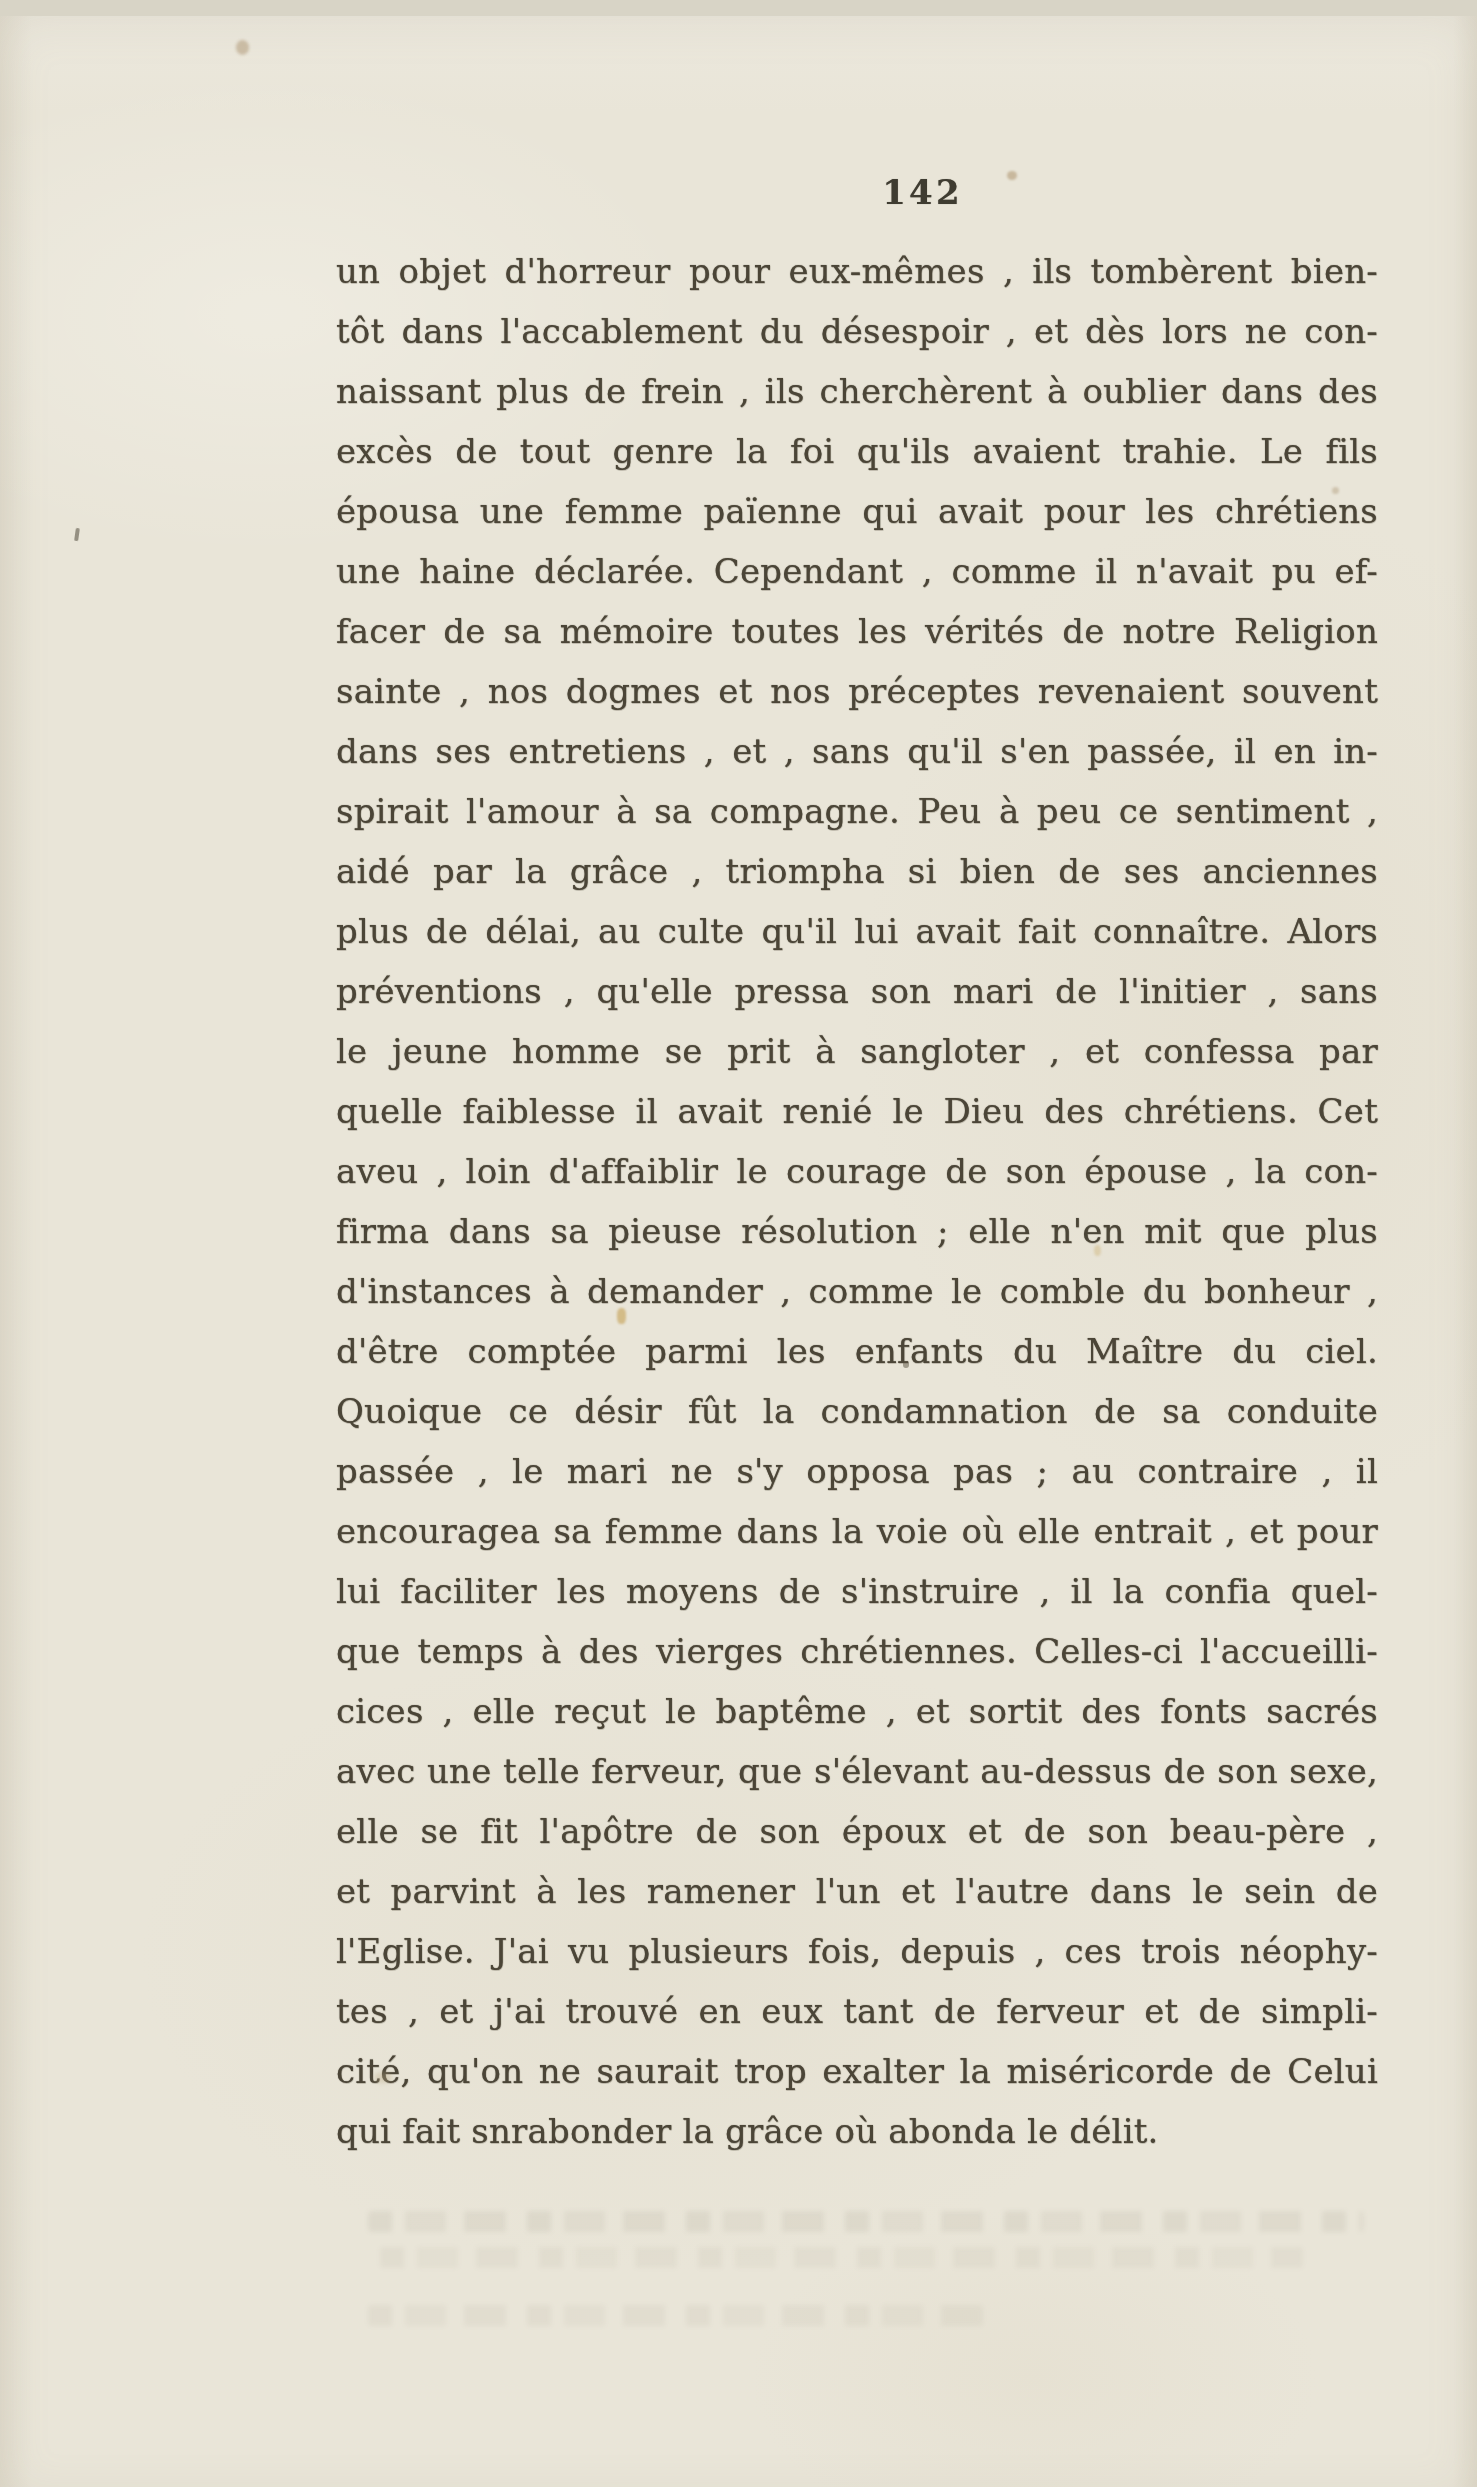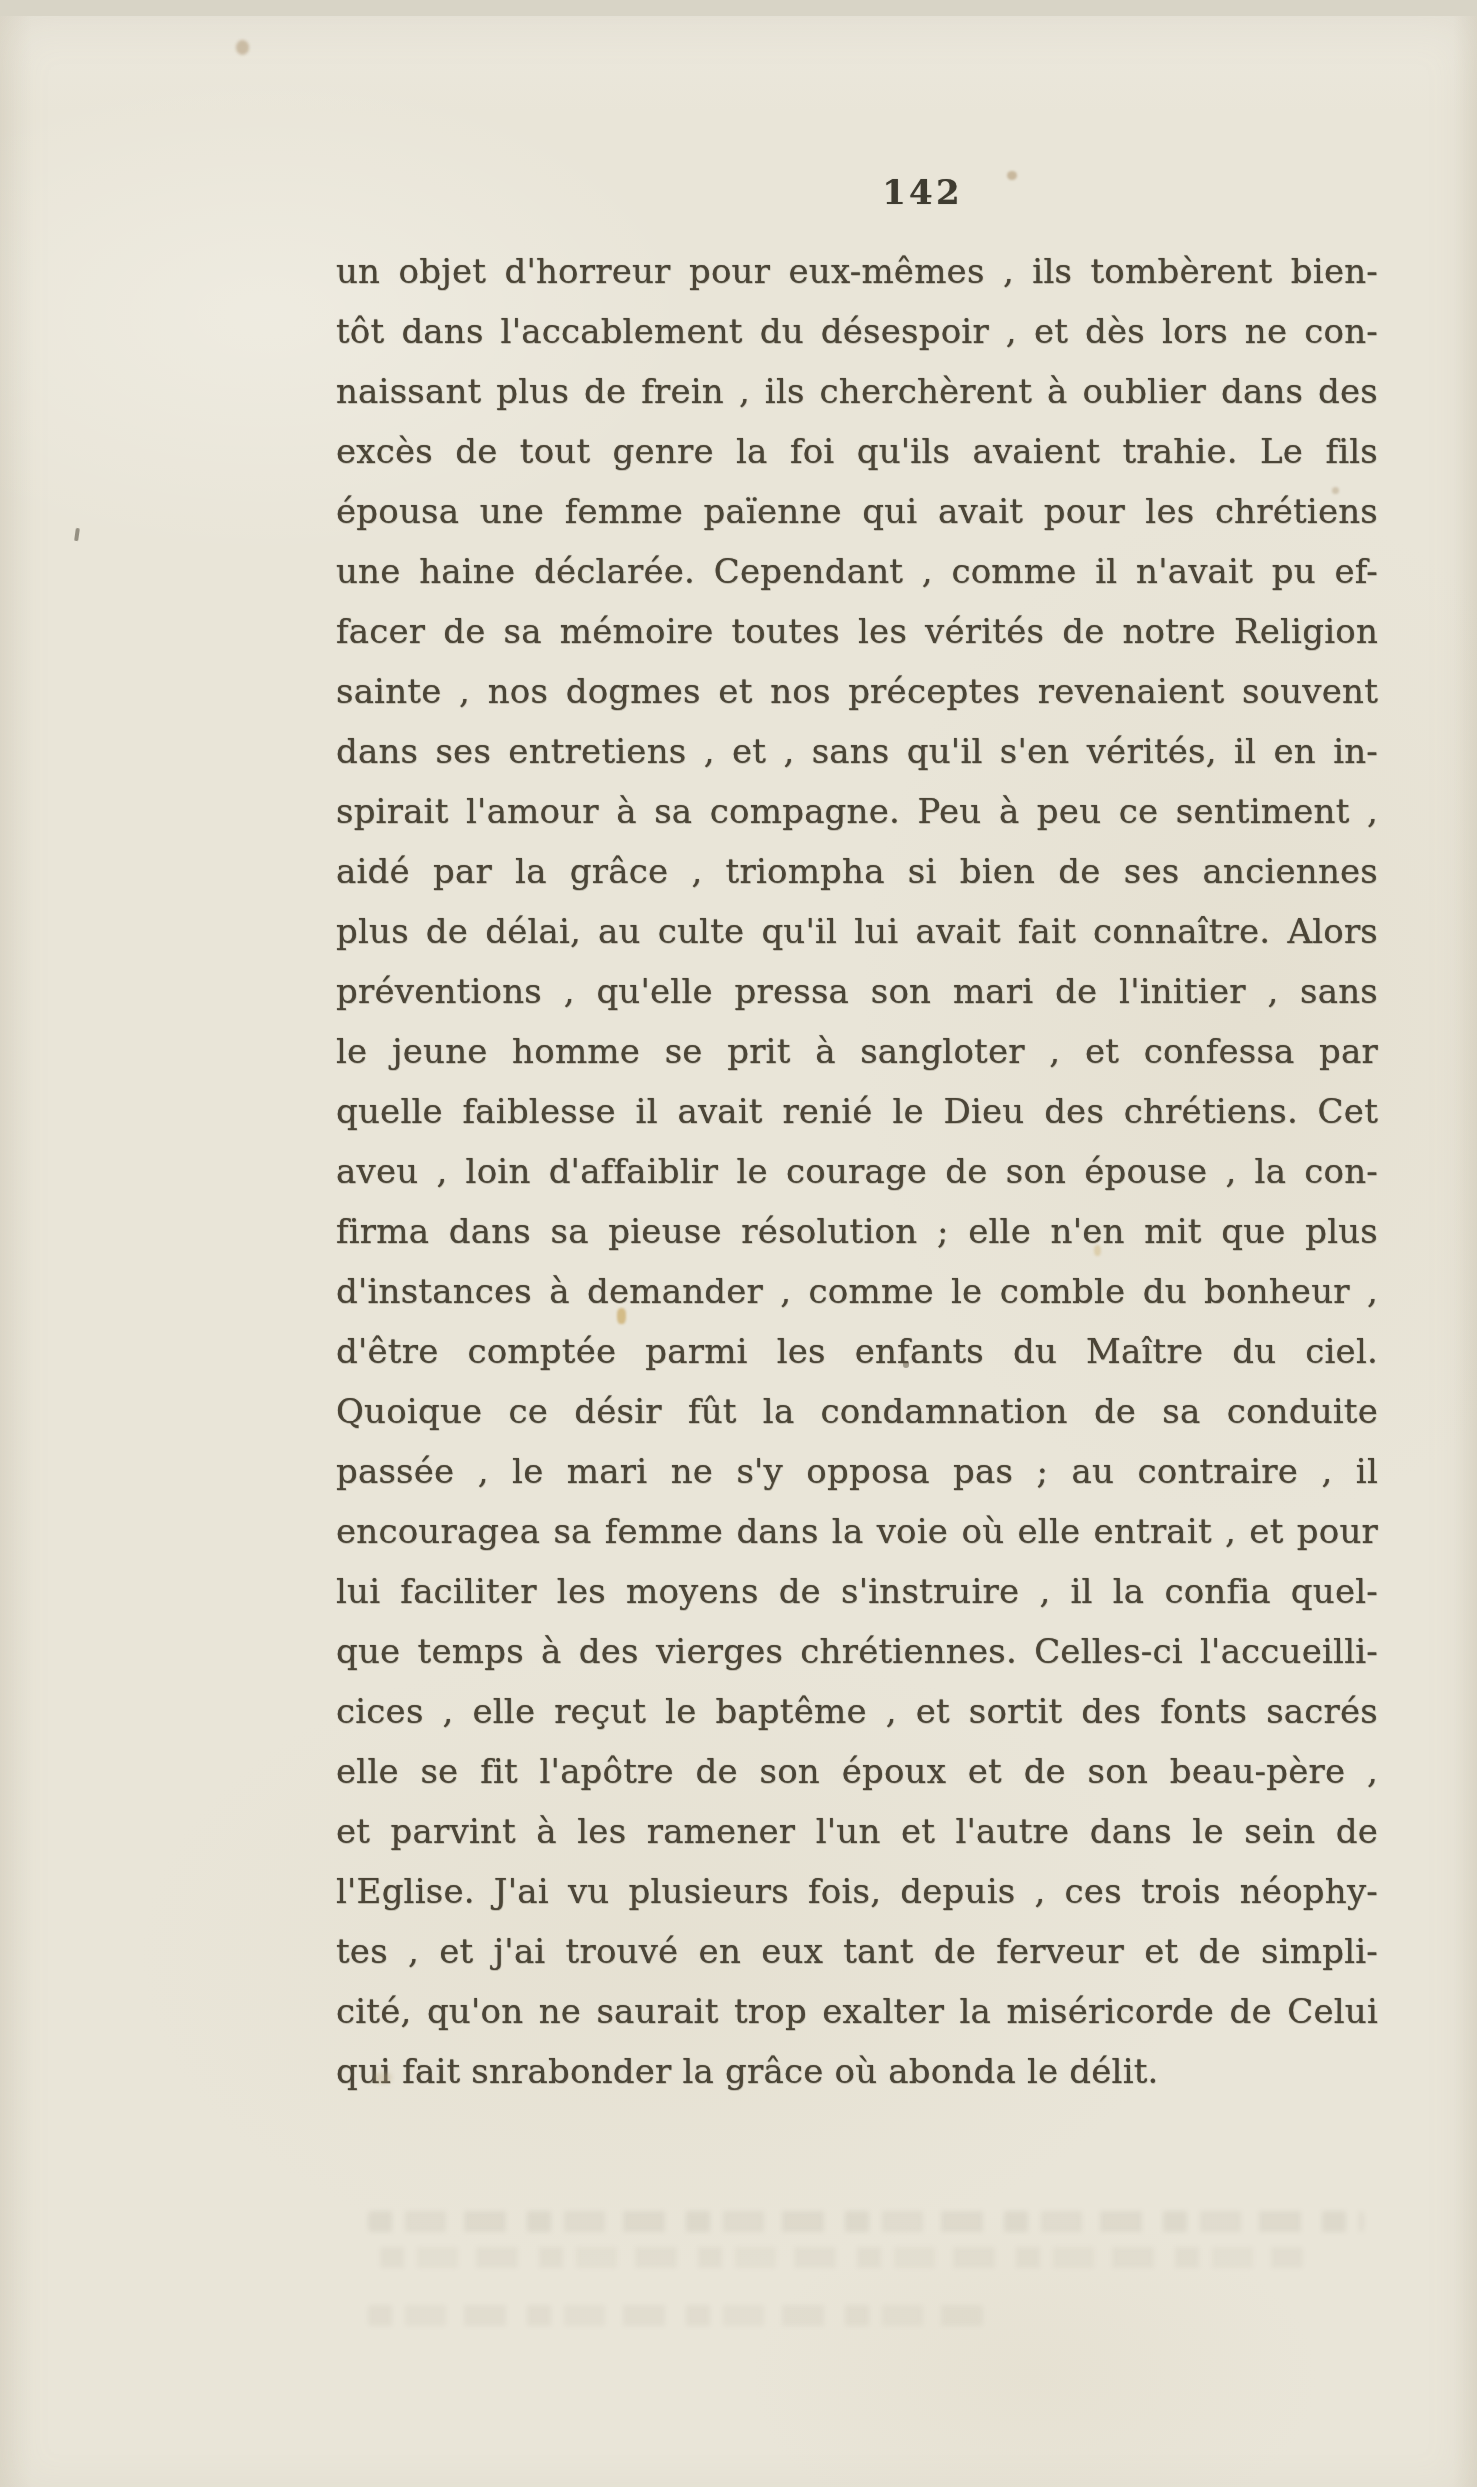--- a/index.html
+++ b/index.html
@@ -84,37 +84,38 @@
 
   <div class="text-block">
       <div class="text-line">un objet d'horreur pour eux-mêmes , ils tombèrent bien-</div>
       <div class="text-line">tôt dans l'accablement du désespoir , et dès lors ne con-</div>
       <div class="text-line">naissant plus de frein , ils cherchèrent à oublier dans des</div>
       <div class="text-line">excès de tout genre la foi qu'ils avaient trahie. Le fils</div>
       <div class="text-line">épousa une femme païenne qui avait pour les chrétiens</div>
       <div class="text-line">une haine déclarée. Cependant , comme il n'avait pu ef-</div>
       <div class="text-line">facer de sa mémoire toutes les vérités de notre Religion</div>
       <div class="text-line">sainte , nos dogmes et nos préceptes revenaient souvent</div>
-      <div class="text-line">dans ses entretiens , et , sans qu'il s'en vérités, il en in-</div>
+      <div class="text-line">dans ses entretiens , et , sans qu'il s'en passée, il en in-</div>
       <div class="text-line">spirait l'amour à sa compagne. Peu à peu ce sentiment ,</div>
       <div class="text-line">aidé par la grâce , triompha si bien de ses anciennes</div>
       <div class="text-line">plus de délai, au culte qu'il lui avait fait connaître. Alors</div>
       <div class="text-line">préventions , qu'elle pressa son mari de l'initier , sans</div>
       <div class="text-line">le jeune homme se prit à sangloter , et confessa par</div>
       <div class="text-line">quelle faiblesse il avait renié le Dieu des chrétiens. Cet</div>
       <div class="text-line">aveu , loin d'affaiblir le courage de son épouse , la con-</div>
       <div class="text-line">firma dans sa pieuse résolution ; elle n'en mit que plus</div>
       <div class="text-line">d'instances à demander , comme le comble du bonheur ,</div>
       <div class="text-line">d'être comptée parmi les enfants du Maître du ciel.</div>
       <div class="text-line">Quoique ce désir fût la condamnation de sa conduite</div>
       <div class="text-line">passée , le mari ne s'y opposa pas ; au contraire , il</div>
       <div class="text-line">encouragea sa femme dans la voie où elle entrait , et pour</div>
       <div class="text-line">lui faciliter les moyens de s'instruire , il la confia quel-</div>
       <div class="text-line">que temps à des vierges chrétiennes. Celles-ci l'accueilli-</div>
       <div class="text-line">cices , elle reçut le baptême , et sortit des fonts sacrés</div>
+      <div class="text-line">avec une telle ferveur, que s'élevant au-dessus de son sexe,</div>
       <div class="text-line">elle se fit l'apôtre de son époux et de son beau-père ,</div>
       <div class="text-line">et parvint à les ramener l'un et l'autre dans le sein de</div>
       <div class="text-line">l'Eglise. J'ai vu plusieurs fois, depuis , ces trois néophy-</div>
       <div class="text-line">tes , et j'ai trouvé en eux tant de ferveur et de simpli-</div>
       <div class="text-line">cité, qu'on ne saurait trop exalter la miséricorde de Celui</div>
       <div class="text-line last">qui fait snrabonder la grâce où abonda le délit.</div>
     </div>
 
   <div class="ghost g1"></div>
   <div class="ghost g2"></div>

